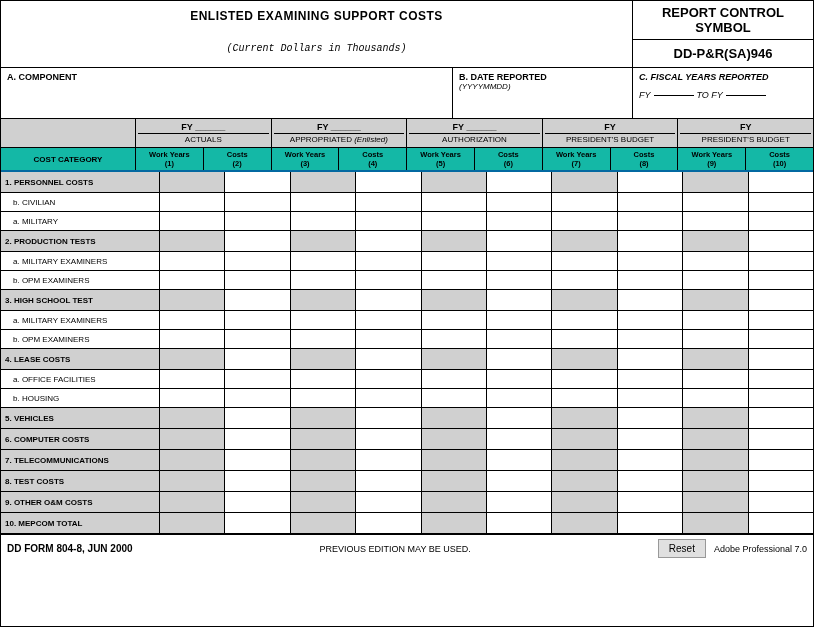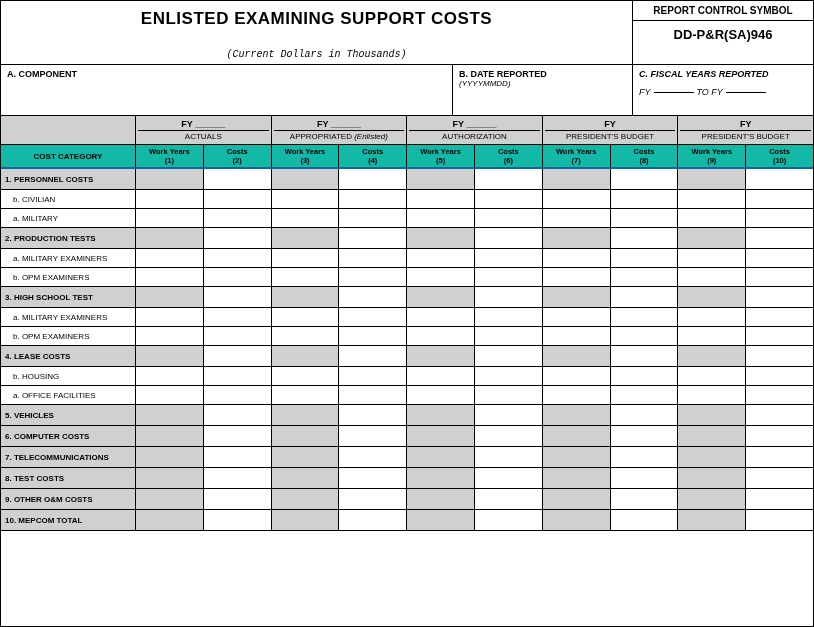--- a/index.html
+++ b/index.html
@@ -3,24 +3,24 @@
   <meta charset="utf-8">
   <style>
     * { margin: 0; padding: 0; box-sizing: border-box; }
     body { font-family: Arial, sans-serif; font-size: 10px; background: #fff; width: 814px; min-height: 627px; }
     
     .page { width: 814px; min-height: 627px; border: 1px solid #000; position: relative; }
     
     
     .header-area { display: flex; border-bottom: 1px solid #000; }
     .header-main { flex: 1; text-align: center; padding: 8px 4px 4px; border-right: 1px solid #000; }
-    .header-title { font-weight: bold; font-size: 17px; letter-spacing: 0.5px; }
+    .header-title { font-weight: bold; font-size: 12px; letter-spacing: 0.5px; }
     .header-subtitle { font-style: italic; font-size: 10px; margin-top: 20px; font-family: Liberation Mono, monospace; }
     .header-right { width: 180px; }
-    .report-control { text-align: center; padding: 4px; border-bottom: 1px solid #000; font-size: 10px; font-weight: bold; }
+    .report-control { text-align: center; padding: 4px; border-bottom: 1px solid #000; font-size: 13px; font-weight: bold; }
     .dd-number { text-align: center; padding: 6px 4px; font-size: 13px; font-weight: bold; }
     
     
     .component-row { display: flex; border-bottom: 1px solid #000; justify-content: center; }
     .component-cell { flex: 1; padding: 4px 6px; border-right: 1px solid #000; min-height: 50px; }
     .component-label { font-size: 9px; font-weight: bold; }
     .date-reported-cell { width: 180px; border-right: 1px solid #000; padding: 4px 6px; min-height: 50px; }
     .fiscal-years-cell { width: 180px; padding: 4px 6px; min-height: 50px; font-style: italic; }
     .cell-label { font-size: 9px; font-weight: bold; }
     .cell-sublabel { font-size: 8px; font-style: italic; }
@@ -42,21 +42,21 @@
     .data-cols { flex: 1; display: flex; }
     .col-pair { flex: 1; display: flex; border-right: 1px solid #000; }
     .col-pair:last-child { border-right: none; }
     .col-single { flex: 1; text-align: center; padding: 2px 1px; font-size: 7.5px; font-weight: bold; border-right: 1px solid #000; }
     .col-single:last-child { border-right: none; }
     
     
     .data-row { display: flex; border-bottom: 1px solid #000; }
     .data-row.section-header { background: #d0d0d0; }
     .data-row.sub-row { background: #fff; }
-    .row-label { width: 135px; border-right: 1px solid #000; padding: 3px 4px; font-size: 8px; display: flex; align-items: center; }
+    .row-label { width: 159px; border-right: 1px solid #000; padding: 3px 4px; font-size: 8px; display: flex; align-items: center; }
     .row-label.section { font-weight: bold; font-size: 8px; }
     .row-label.sub { padding-left: 12px; font-size: 8px; }
     .data-cells { flex: 1; display: flex; }
     .cell-pair { flex: 1; display: flex; border-right: 1px solid #000; }
     .cell-pair:last-child { border-right: none; }
     .data-cell { flex: 1; border-right: 1px solid #000; min-height: 18px; background: #fff; }
     .data-cell:last-child { border-right: none; }
     .data-cell.gray { background: #d0d0d0; }
     
     
@@ -400,20 +400,45 @@
             <div class="data-cell gray"></div>
             <div class="data-cell"></div>
           </div>
           <div class="cell-pair">
             <div class="data-cell gray"></div>
             <div class="data-cell"></div>
           </div>
         </div>
       </div>
       <div class="data-row sub-row">
+        <div class="row-label sub">a.  OFFICE FACILITIES</div>
+        <div class="data-cells">
+          <div class="cell-pair">
+            <div class="data-cell"></div>
+            <div class="data-cell"></div>
+          </div>
+          <div class="cell-pair">
+            <div class="data-cell"></div>
+            <div class="data-cell"></div>
+          </div>
+          <div class="cell-pair">
+            <div class="data-cell"></div>
+            <div class="data-cell"></div>
+          </div>
+          <div class="cell-pair">
+            <div class="data-cell"></div>
+            <div class="data-cell"></div>
+          </div>
+          <div class="cell-pair">
+            <div class="data-cell"></div>
+            <div class="data-cell"></div>
+          </div>
+        </div>
+      </div>
+      <div class="data-row sub-row">
         <div class="row-label sub">b.  HOUSING</div>
         <div class="data-cells">
           <div class="cell-pair">
             <div class="data-cell"></div>
             <div class="data-cell"></div>
           </div>
           <div class="cell-pair">
             <div class="data-cell"></div>
             <div class="data-cell"></div>
           </div>
@@ -424,45 +449,20 @@
           <div class="cell-pair">
             <div class="data-cell"></div>
             <div class="data-cell"></div>
           </div>
           <div class="cell-pair">
             <div class="data-cell"></div>
             <div class="data-cell"></div>
           </div>
         </div>
       </div>
-      <div class="data-row sub-row">
-        <div class="row-label sub">a.  OFFICE FACILITIES</div>
-        <div class="data-cells">
-          <div class="cell-pair">
-            <div class="data-cell"></div>
-            <div class="data-cell"></div>
-          </div>
-          <div class="cell-pair">
-            <div class="data-cell"></div>
-            <div class="data-cell"></div>
-          </div>
-          <div class="cell-pair">
-            <div class="data-cell"></div>
-            <div class="data-cell"></div>
-          </div>
-          <div class="cell-pair">
-            <div class="data-cell"></div>
-            <div class="data-cell"></div>
-          </div>
-          <div class="cell-pair">
-            <div class="data-cell"></div>
-            <div class="data-cell"></div>
-          </div>
-        </div>
-      </div>
       <div class="data-row section-header">
         <div class="row-label section">5.  VEHICLES</div>
         <div class="data-cells">
           <div class="cell-pair">
             <div class="data-cell gray"></div>
             <div class="data-cell"></div>
           </div>
           <div class="cell-pair">
             <div class="data-cell gray"></div>
             <div class="data-cell"></div>
@@ -601,13 +601,21 @@
             <div class="data-cell"></div>
           </div>
           <div class="cell-pair">
             <div class="data-cell gray"></div>
             <div class="data-cell"></div>
           </div>
         </div>
       </div>
     </div>
 
+  <div class="footer">
+    <div class="footer-left">DD FORM 804-8, JUN 2000</div>
+    <div class="footer-center">PREVIOUS EDITION MAY BE USED.</div>
+    <div class="footer-right">
+      <button class="reset-btn">Reset</button>
+      <span>Adobe Professional 7.0</span>
+    </div>
+  </div>
 </div>
 
 </body></html>

